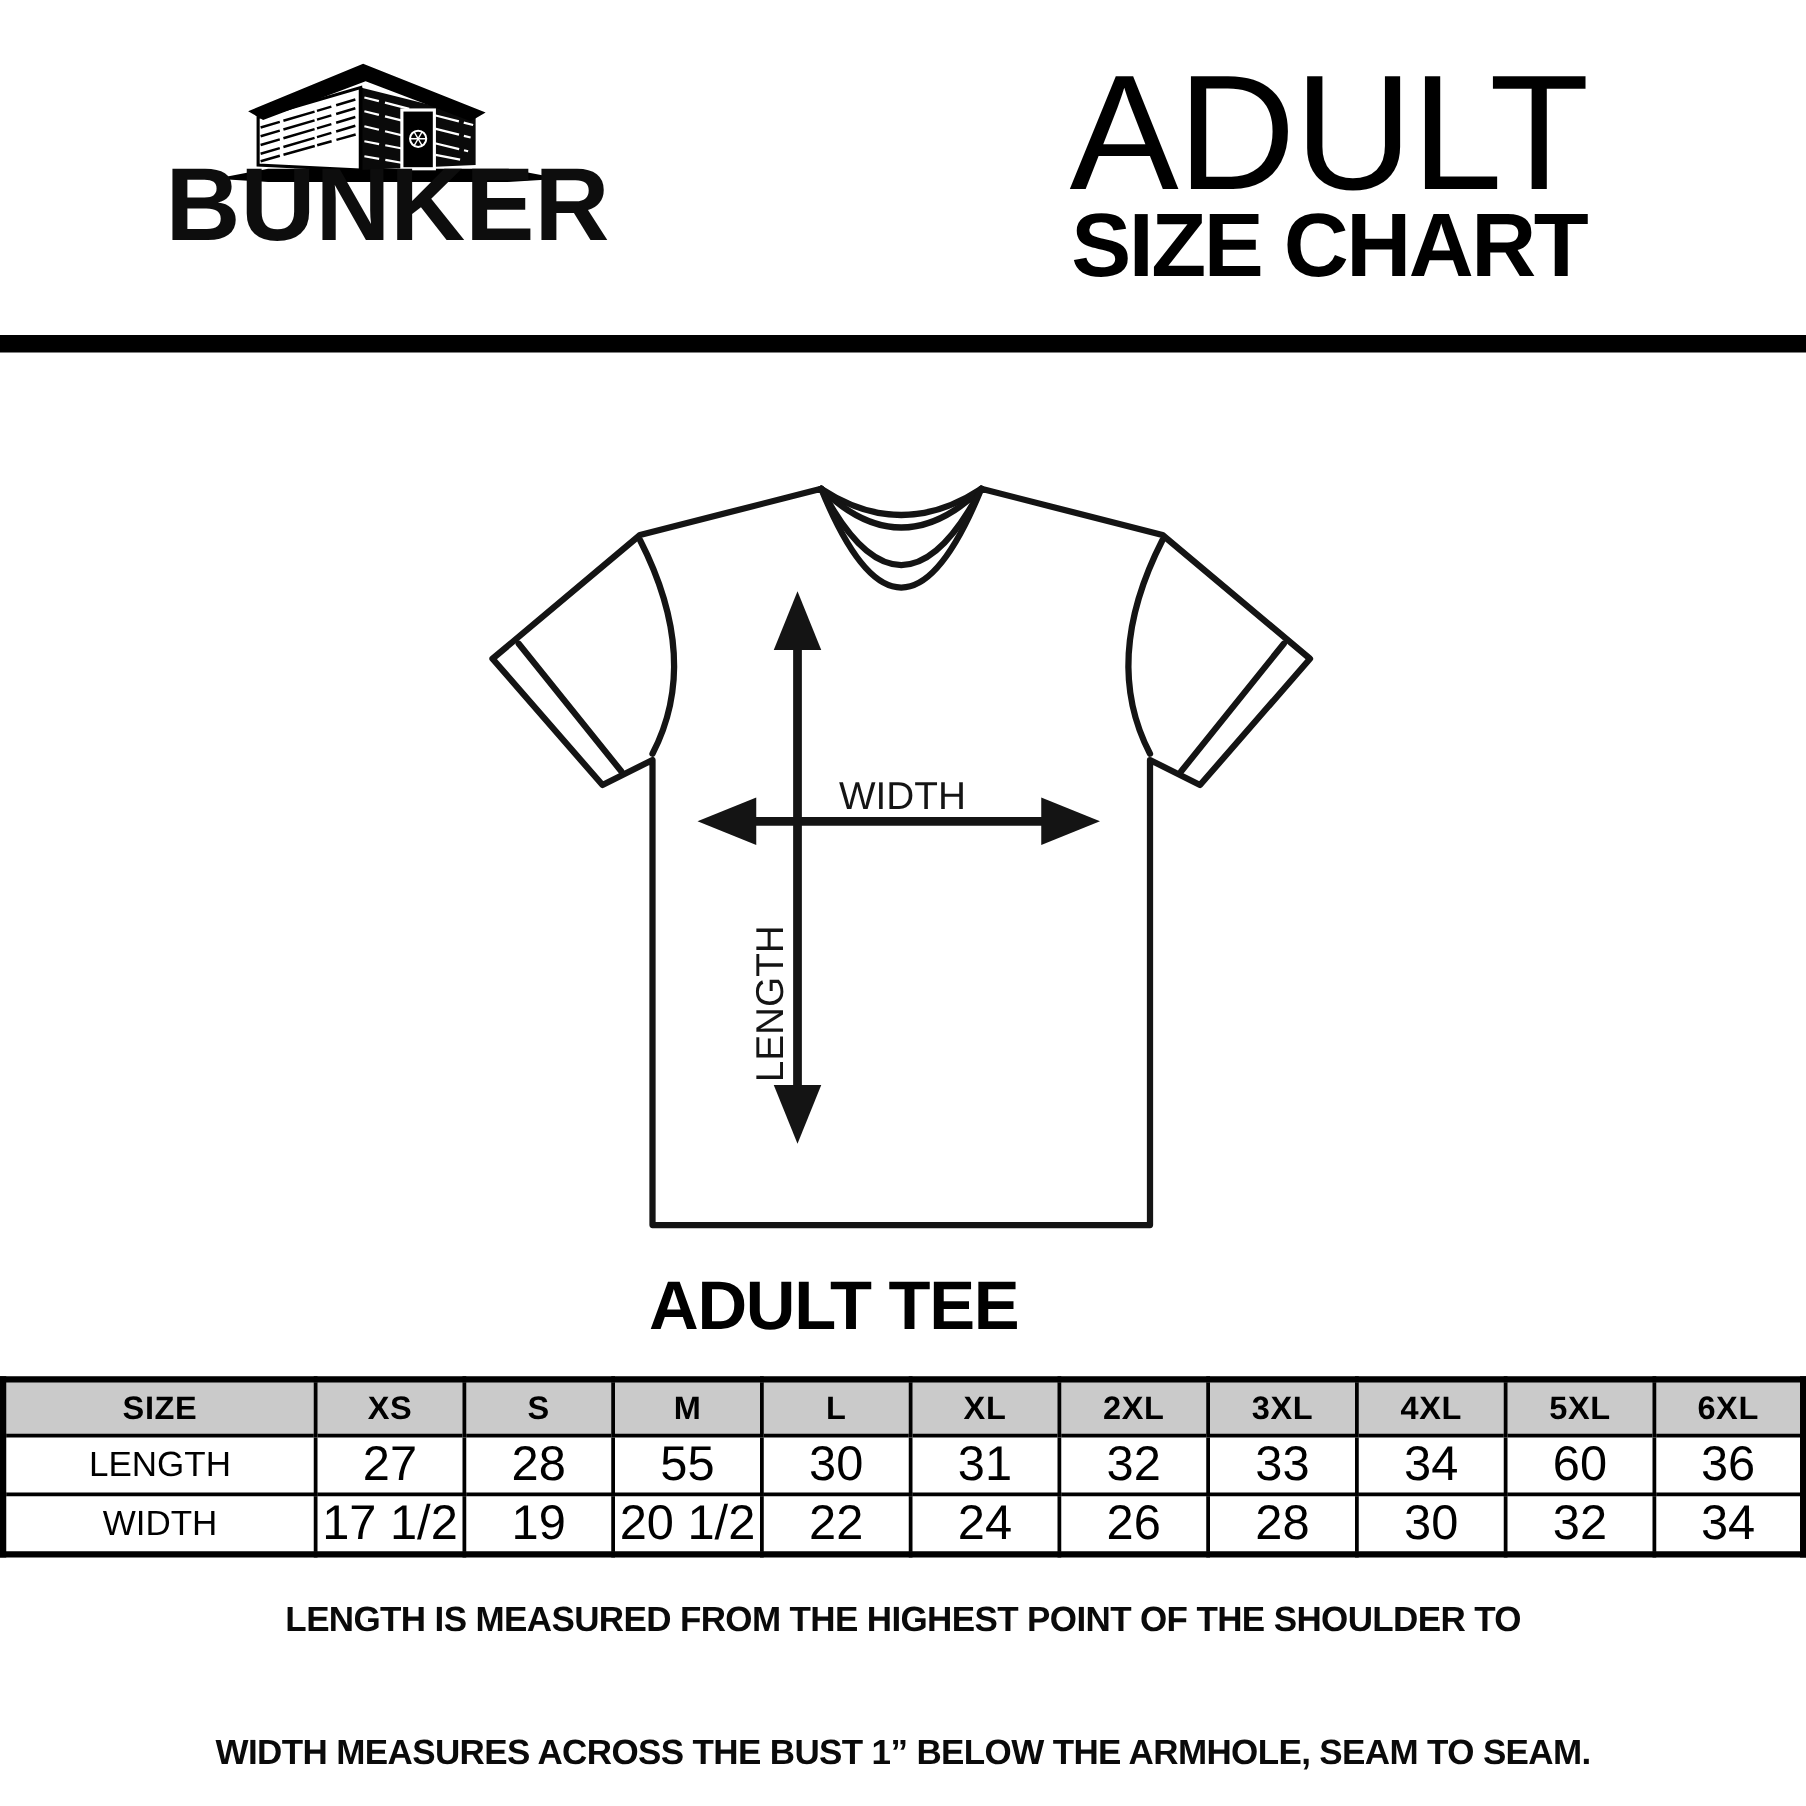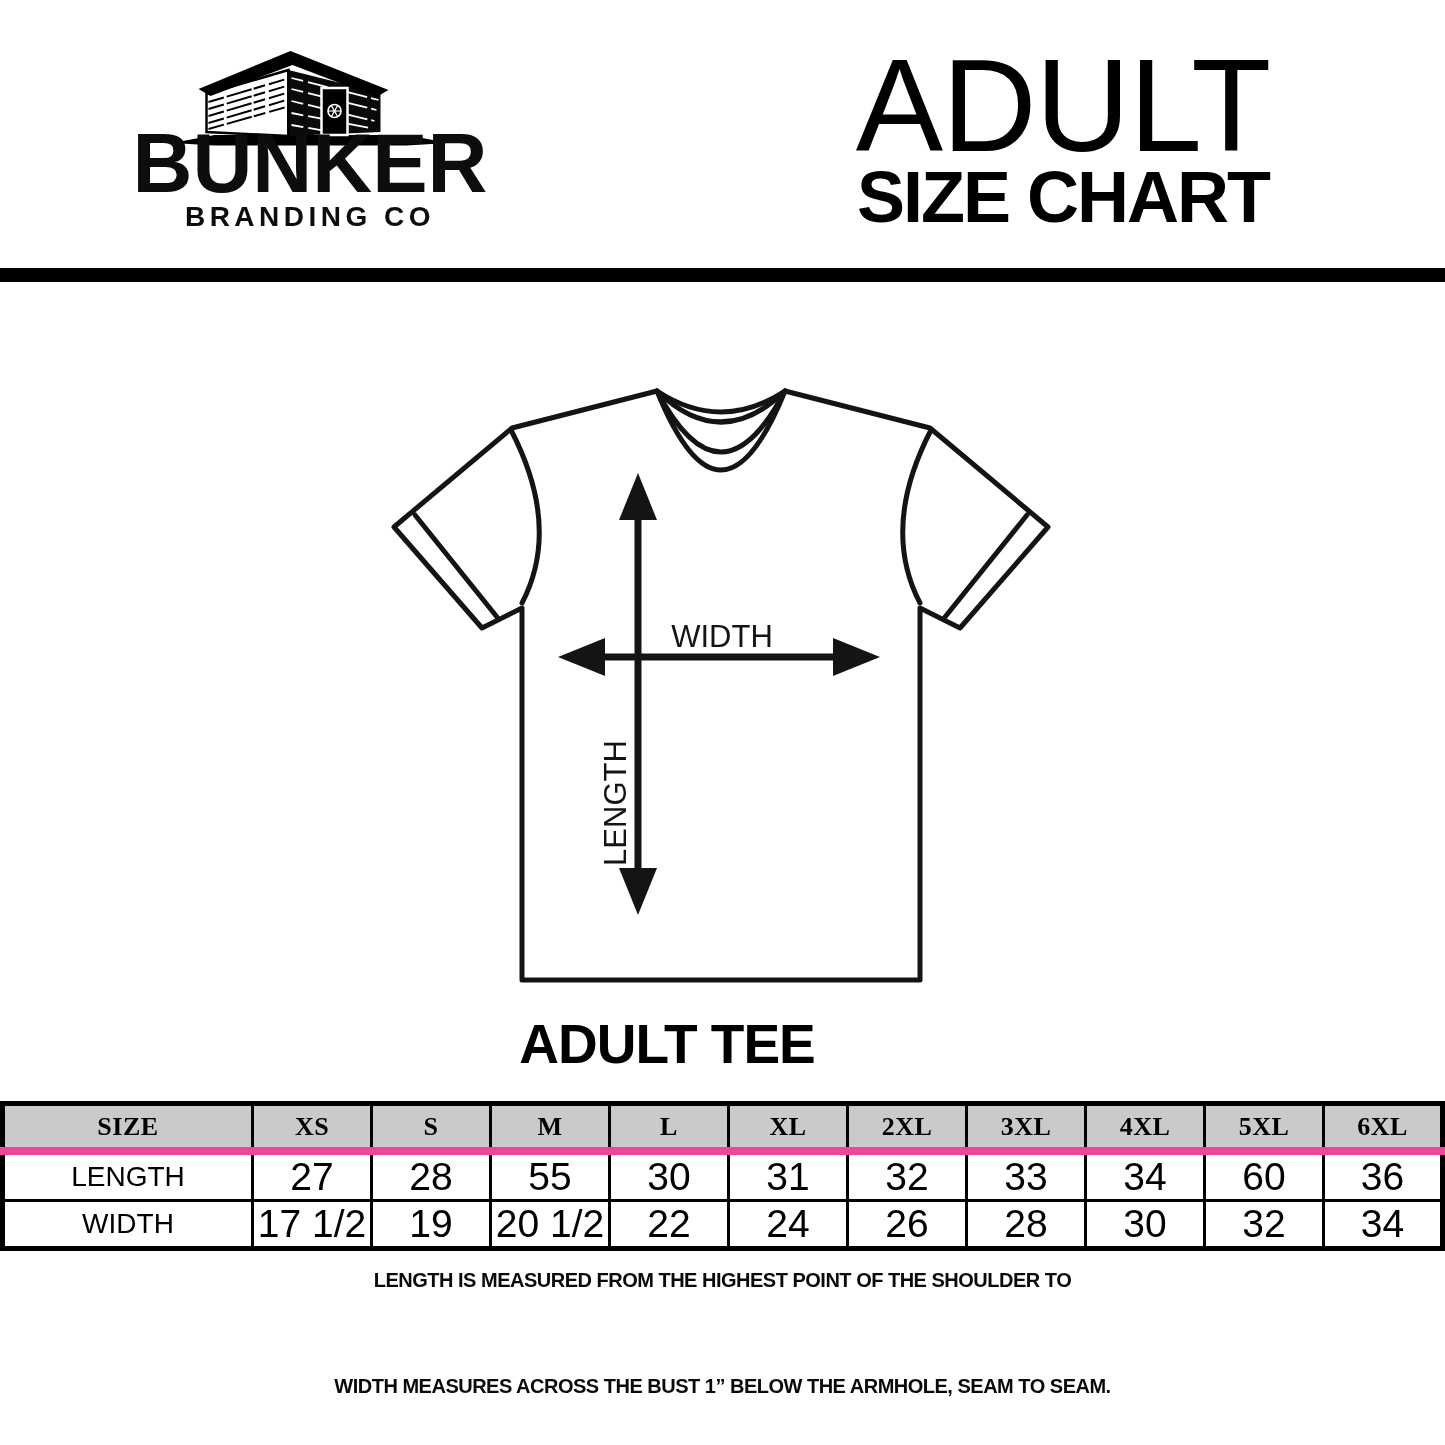--- a/index.html
+++ b/index.html
@@ -42,30 +42,31 @@
   }
 
   
   #table-wrap { left:0; top:1101px; width:1445px; }
   table { border-collapse:collapse; width:1445px; table-layout:fixed; }
   col.c-size { width:250px; }
   th, td { border:3px solid #000; text-align:center; vertical-align:middle; padding:0; }
   table { border:5px solid #000; }
   thead th {
     background:#cacaca; font-size:26px; font-weight:bold;
-    height:41px; border-bottom:8px solid #ec4899; letter-spacing:0.5px;font-family:Liberation Serif, serif;
+    height:41px; border-bottom:2px solid #ec4899; letter-spacing:0.5px;
   }
   tbody td { height:37px; font-size:39px; font-weight:normal; }
   tbody td.rowlabel { font-size:28px; }
 
   
   .note {
     left:0; width:1445px; text-align:center;
-    font-size:20px; font-weight:bold; letter-spacing:-0.5px; line-height:37px;
+    font-size:28px; font-weight:bold; letter-spacing:-0.5px; line-height:37px;
     color:#0a0a0a;
+    margin-top:15px;
   }
   #note-length { top:1262px; }
   #note-width  { top:1368px; }
 </style>
 </head>
 <body>
 
 <div id="logo" class="abs">
   <svg width="285" height="102" viewBox="0 0 280 102">
 
@@ -94,21 +95,20 @@
       <circle cx="164" cy="63" r="6.5" stroke-width="1.6"></circle>
       <line x1="157.5" y1="63" x2="170.5" y2="63" stroke-width="1.2"></line>
       <line x1="160.8" y1="57.4" x2="167.2" y2="68.6" stroke-width="1.2"></line>
       <line x1="167.2" y1="57.4" x2="160.8" y2="68.6" stroke-width="1.2"></line>
     </g>
 
     <line x1="118" y1="22" x2="118" y2="88" stroke="#000" stroke-width="3"></line>
     <polygon points="28,41 120,3 218,42 206,49 122,17 40,48" fill="#000"></polygon>
   </svg>
   <div class="brand-name">BUNKER</div>
-  <div class="brand-tagline">BRANDING CO</div>
 </div>
 
 <div id="title-block" class="abs">
   <div class="title-primary">ADULT</div>
   <div class="title-secondary">SIZE CHART</div>
 </div>
 
 <div id="divider" class="abs"></div>
 
 <svg id="tee" class="abs" width="690" height="650" viewBox="0 0 690 650">

